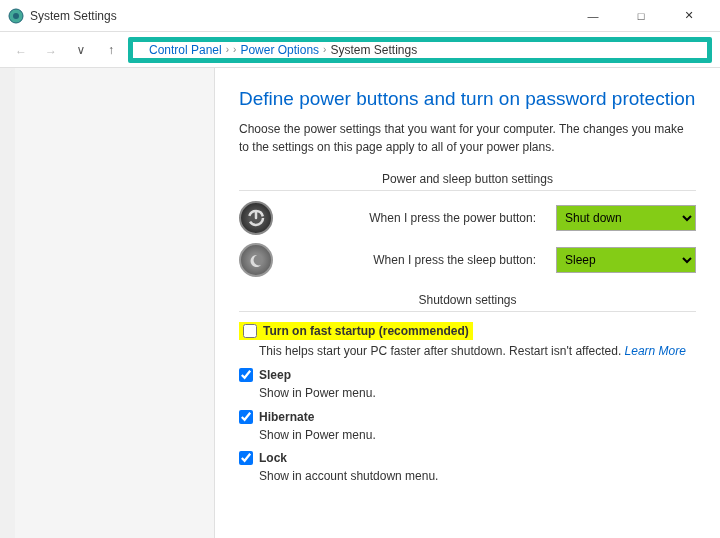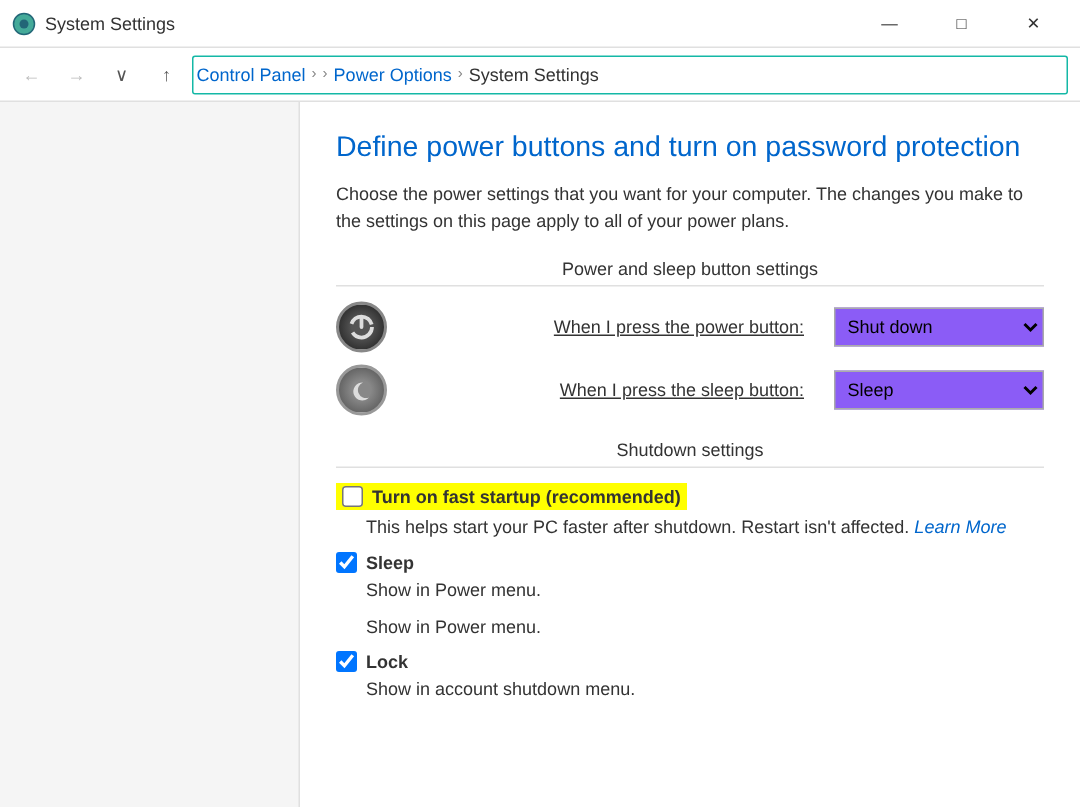--- a/index.html
+++ b/index.html
@@ -70,23 +70,23 @@
       border-radius: 2px;
       font-size: 12px;
       color: #555;
     }
     .nav-btn.disabled { color: #bbb; cursor: default; }
     .breadcrumb-bar {
       display: flex;
       align-items: center;
       flex: 1;
       height: 26px;
-      border: 1px solid #14b8a6;
+      border: 5px solid #14b8a6;
       background: #fff;
-      padding: 0 2px;
+      padding: 0 16px;
       gap: 4px;
       font-size: 12px;
       color: #333;
       border-radius: 2px;
     }
     .breadcrumb-sep {
       color: #888;
       font-size: 10px;
     }
     .breadcrumb-link {
@@ -94,20 +94,21 @@
       cursor: pointer;
     }
     .breadcrumb-current {
       color: #333;
     }
 
     
     .layout {
       display: flex;
       height: calc(538px - 68px);
+      padding-left: 15px;
     }
     .sidebar {
       width: 200px;
       background: #f5f5f5;
       border-right: 1px solid #e0e0e0;
       padding: 8px 0;
       flex-shrink: 0;
     }
 
     
@@ -171,28 +172,27 @@
       border: 2px solid #999;
     }
 
     .setting-label {
       font-size: 12px;
       color: #333;
       flex: 1;
       text-align: right;
       padding-right: 8px;
       min-width: 180px;
-      text-decoration: underline;
     }
 
     .dropdown-select {
       width: 140px;
       height: 26px;
       border: 1px solid #aaa;
-      background: #8b5cf6;
+      background: #84cc16;
       font-size: 12px;
       padding: 0 4px;
       cursor: pointer;
       display: flex;
       align-items: center;
       justify-content: space-between;
     }
 
     select.dropdown-select {
       appearance: auto;
@@ -331,20 +331,24 @@
             <span class="checkbox-label-bold">Turn on fast startup (recommended)</span>
           </div><div class="item-description">This helps start your PC faster after shutdown. Restart isn't affected. <a href="#" class="learn-more-link">Learn More</a></div></div>
         <div class="shutdown-item">
           <div class="checkbox-row">
             <input type="checkbox" checked="" style="">
             <span class="checkbox-label-bold">Sleep</span>
           </div>
           <div class="item-description">Show in Power menu.</div>
         </div>
         <div class="shutdown-item">
+          <div class="checkbox-row">
+            <input type="checkbox" checked="" style="">
+            <span class="checkbox-label-bold">Hibernate</span>
+          </div>
           <div class="item-description">Show in Power menu.</div>
         </div>
         <div class="shutdown-item">
           <div class="checkbox-row">
             <input type="checkbox" checked="" style="">
             <span class="checkbox-label-bold">Lock</span>
           </div>
           <div class="item-description">Show in account shutdown menu.</div>
         </div>
       </div>

